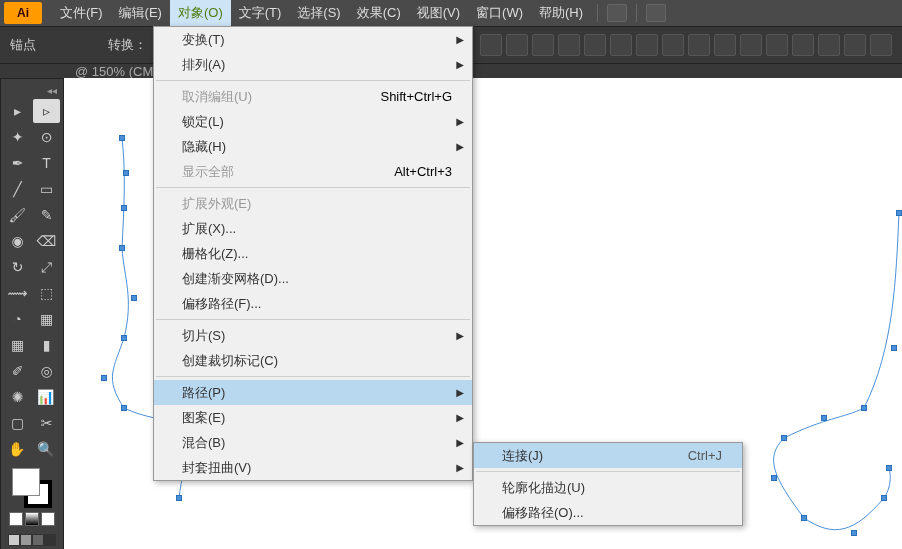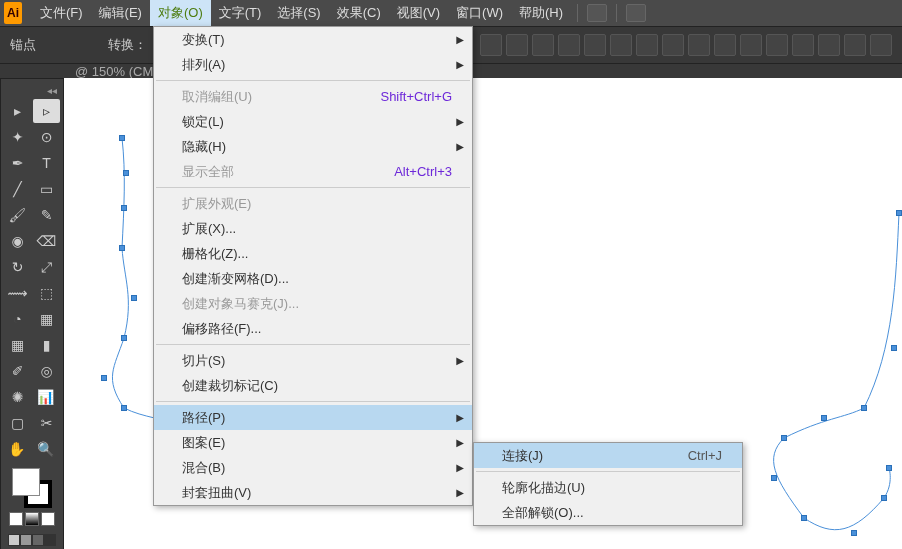--- a/index.html
+++ b/index.html
@@ -1,18 +1,18 @@
 <!DOCTYPE html>
 <html><head>
 <meta charset="utf-8">
 <style>
 *{margin:0;padding:0;box-sizing:border-box;font-family:"Microsoft YaHei",Arial,sans-serif;font-size:13px;user-select:none}
 body{background:#4a4a4a;width:902px;height:549px;overflow:hidden;position:relative}
 .menubar{background:#4a4a4a;height:26px;display:flex;align-items:center;padding-left:4px;color:#ddd}
-.logo{width:18px;height:22px;background:#ff9a00;display:flex;align-items:center;justify-content:center;color:#330000;font-weight:bold;font-size:12px;margin-right:10px;border-radius:2px}
+.logo{width:38px;height:22px;background:#ff9a00;display:flex;align-items:center;justify-content:center;color:#330000;font-weight:bold;font-size:12px;margin-right:10px;border-radius:2px}
 .menubar-item{padding:4px 8px;cursor:pointer}
 .menubar-item.active{background:#cde4f7;color:#4d7c0f}
 .menubar-sep{width:1px;height:18px;background:#666;margin:0 6px}
 .menubar-icon{width:20px;height:18px;background:#555;border:1px solid #666;margin:0 3px;border-radius:2px}
 .controlbar{background:#383838;height:38px;display:flex;align-items:center;color:#ccc;padding-left:10px;border-top:1px solid #222;border-bottom:1px solid #222}
 .controlbar-label{margin-right:12px}
 .controlbar-icons{display:flex;gap:4px;margin-left:auto;margin-right:10px}
 .cb-icon{width:22px;height:22px;background:#444;border:1px solid #555;border-radius:2px}
 .tabbar{background:#383838;height:14px;color:#aaa;padding-left:75px;font-size:11px;display:flex;align-items:center}
 .toolbox{position:absolute;left:0;top:78px;width:64px;background:#404040;border:1px solid #222;padding:4px 2px}
@@ -32,21 +32,21 @@
 .canvas svg{width:100%;height:100%}
 .anchor{fill:#4a90d9;stroke:#2a70b9}
 .path-line{fill:none;stroke:#4a90d9;stroke-width:1}
 .dropdown{position:absolute;background:#f0f0f0;border:1px solid #999;box-shadow:2px 2px 6px rgba(0,0,0,0.3);color:#333;z-index:100}
 .dd-main{left:153px;top:26px;width:320px}
 .dd-sub{left:473px;top:442px;width:270px}
 .dd-item{display:flex;align-items:center;padding:4px 20px 4px 28px;cursor:pointer;position:relative;height:25px}
 .dd-item.highlight{background:#b8d8f0}
 .dd-item.disabled{color:#999}
 .dd-shortcut{margin-left:auto;color:#555}
-.dd-item.disabled .dd-shortcut{color:#6d28d9}
+.dd-item.disabled .dd-shortcut{color:#000000}
 .dd-arrow{position:absolute;right:8px;font-size:10px}
 .dd-sep{height:1px;background:#ccc;margin:3px 2px}
 </style>
 </head>
 <body>
 
 <div class="menubar">
   <div class="logo">Ai</div>
   <div class="menubar-item">文件(F)</div>
   <div class="menubar-item">编辑(E)</div>
@@ -234,23 +234,20 @@
     </div>
     <div class="dd-item">
       <span>扩展(X)...</span>
     </div>
     <div class="dd-item">
       <span>栅格化(Z)...</span>
     </div>
     <div class="dd-item">
       <span>创建渐变网格(D)...</span>
     </div>
-    <div class="dd-item disabled">
-      <span>创建对象马赛克(J)...</span>
-    </div>
     <div class="dd-item">
       <span>偏移路径(F)...</span>
     </div>
     <div class="dd-sep"></div>
     <div class="dd-item">
       <span>切片(S)</span>
       <span class="dd-arrow">▶</span>
     </div>
     <div class="dd-item">
       <span>创建裁切标记(C)</span>
@@ -276,15 +273,15 @@
 <div class="dropdown dd-sub" id="dd-sub">
     <div class="dd-item highlight">
       <span>连接(J)</span>
       <span class="dd-shortcut">Ctrl+J</span>
     </div>
     <div class="dd-sep"></div>
     <div class="dd-item">
       <span>轮廓化描边(U)</span>
     </div>
     <div class="dd-item">
-      <span>全部解锁(O)...</span>
+      <span>偏移路径(O)...</span>
     </div>
   </div>
 
 </body></html>

